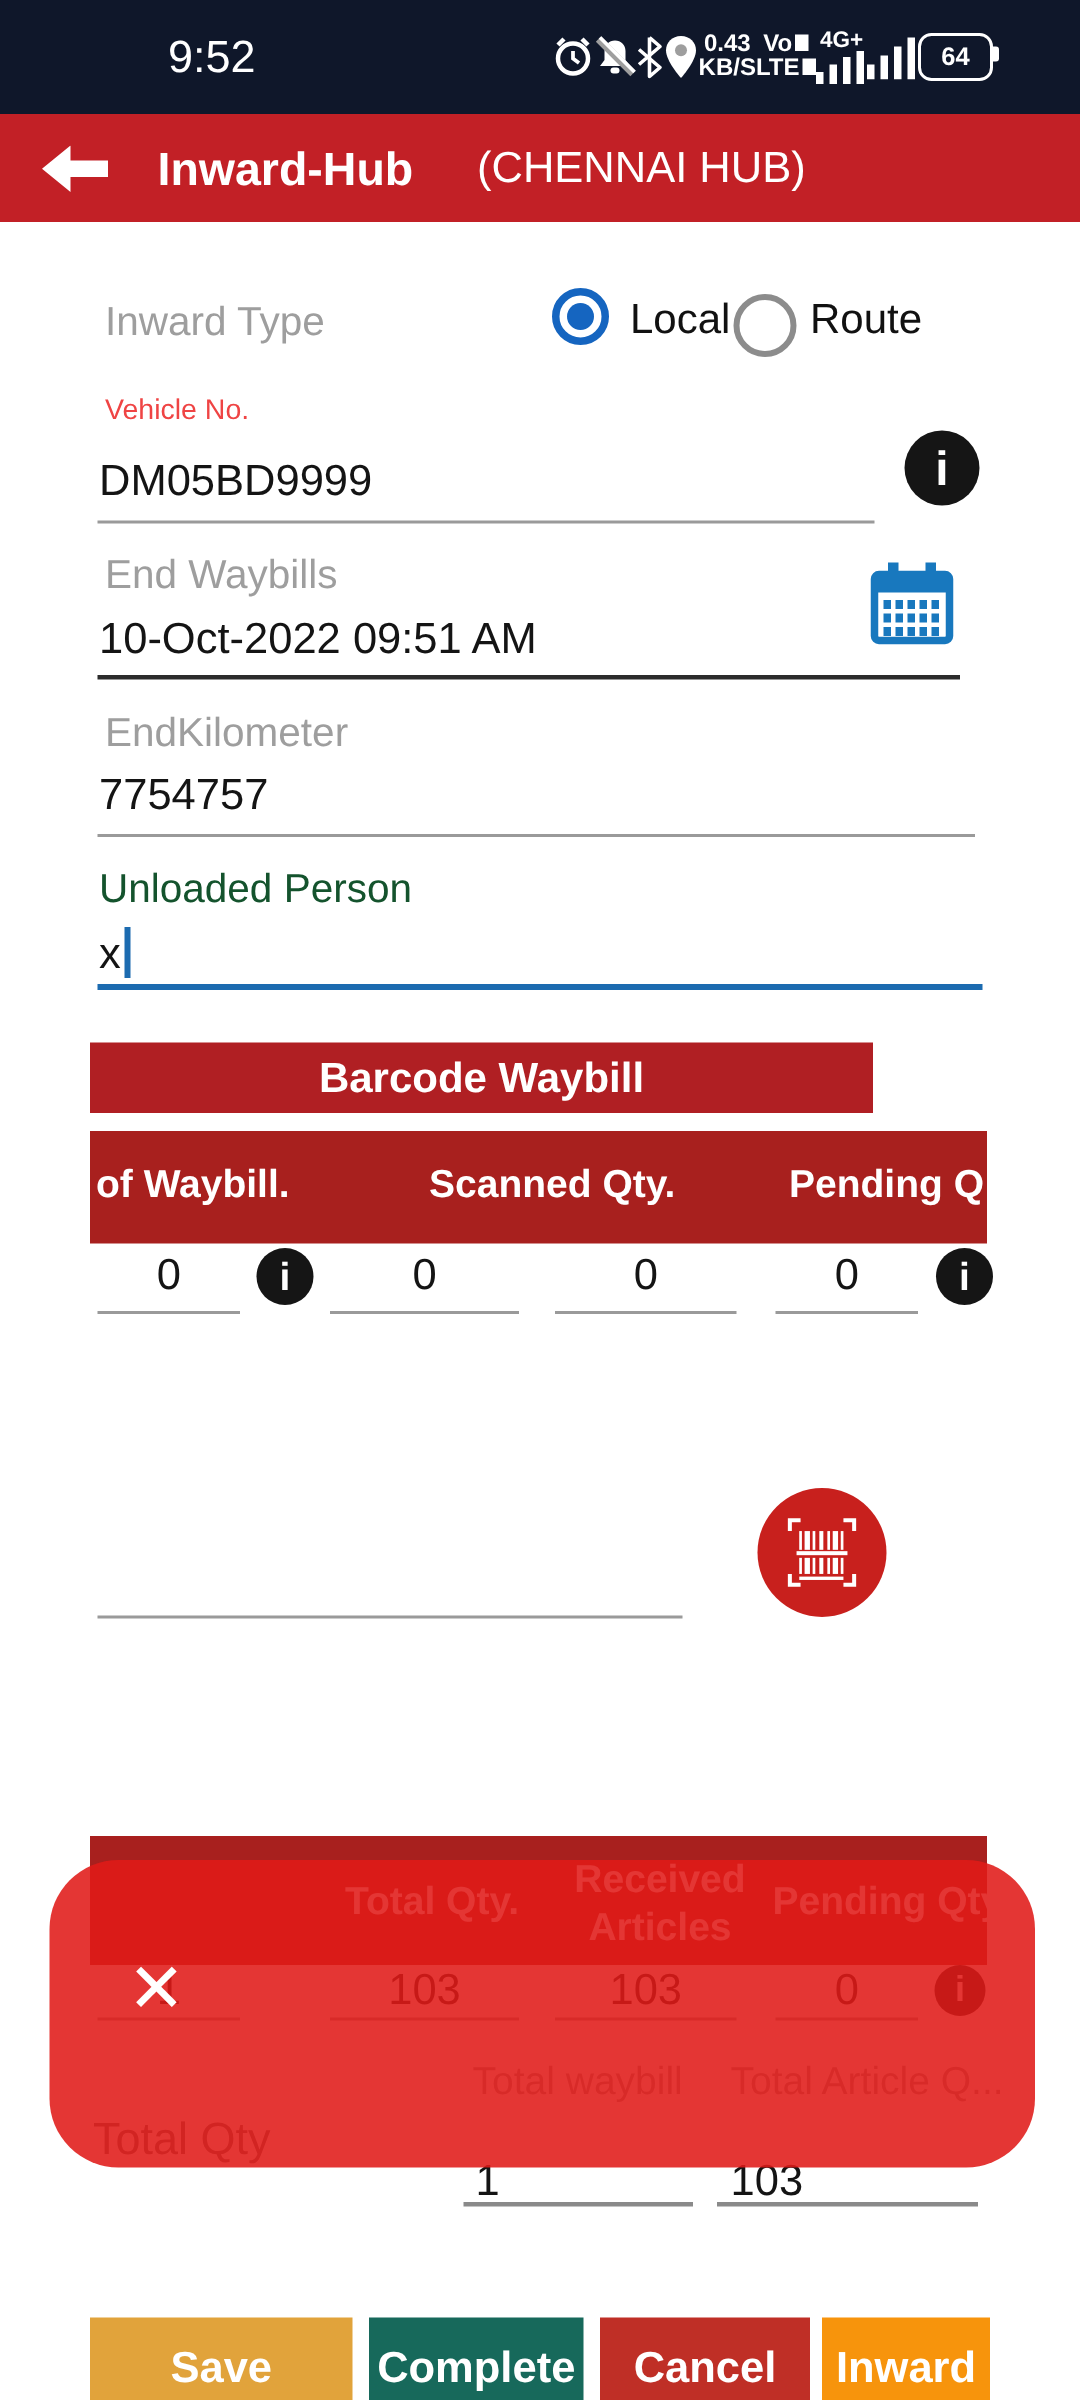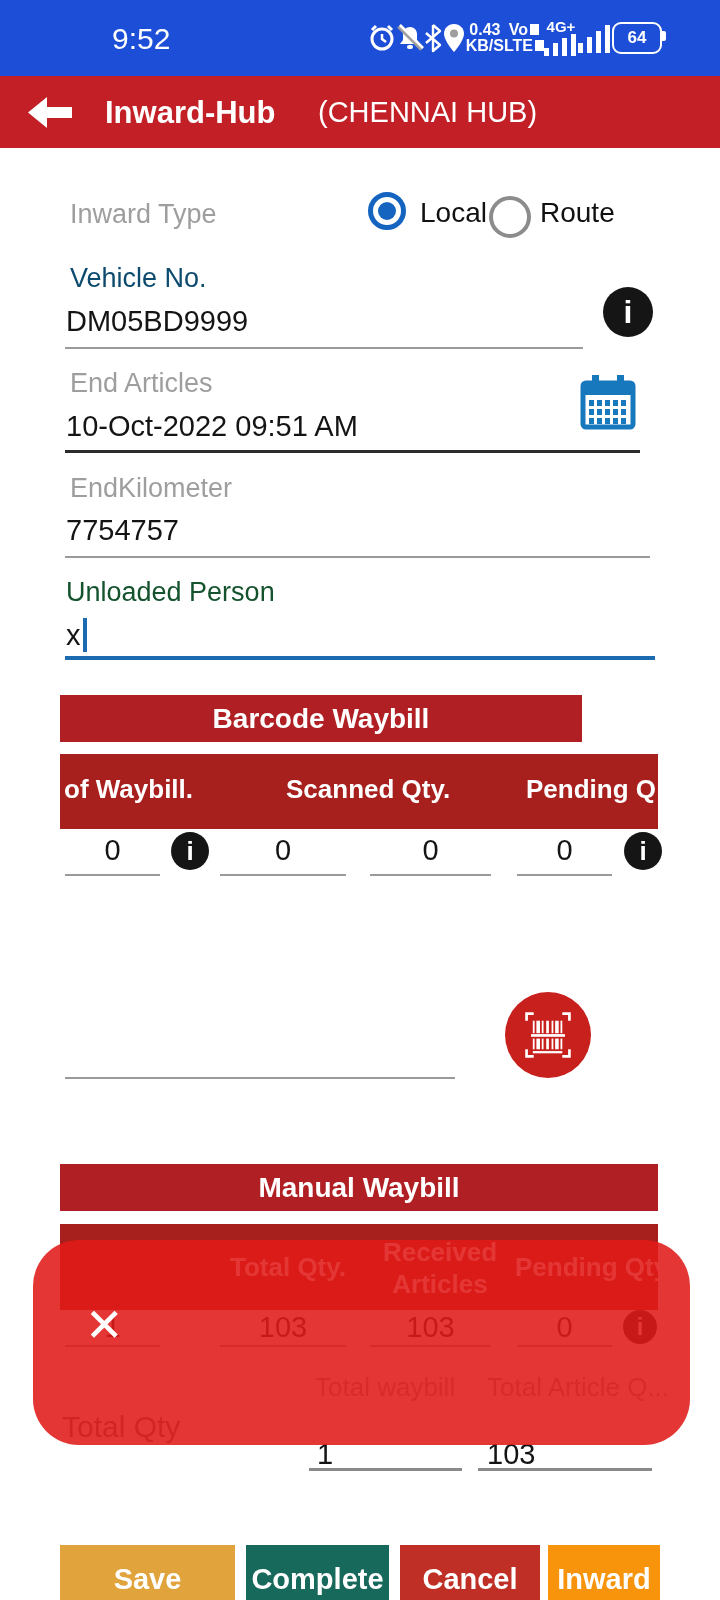--- a/index.html
+++ b/index.html
@@ -1,32 +1,32 @@
 <!DOCTYPE html>
 <html><head>
 <meta charset="utf-8">
 <style>
   html,body{margin:0;padding:0;background:#fff;}
   #screen{position:relative;width:720px;height:1600px;overflow:hidden;background:#ffffff;
           font-family:"Liberation Sans",sans-serif;-webkit-font-smoothing:antialiased;}
   .abs{position:absolute;}
   
-  .statusbar{left:0;top:0;width:720px;height:76px;background:#1d4ed8;color:#fff;}
+  .statusbar{left:0;top:0;width:720px;height:76px;background:#0f172a;color:#fff;}
   .sb-time{left:112px;top:22px;font-size:30px;color:#fff;}
   .sb-icons{right:58px;top:0;height:76px;display:flex;align-items:center;gap:0;}
   .sb-txt{color:#fff;font-weight:bold;font-size:16px;line-height:16px;text-align:center;}
   .battery{width:46px;height:28px;border:2px solid #fff;border-radius:9px;display:flex;align-items:center;justify-content:center;font-size:17px;font-weight:bold;color:#fff;position:relative;}
   .battery:after{content:"";position:absolute;right:-6px;top:7px;width:4px;height:10px;background:#fff;border-radius:0 2px 2px 0;}
   
   .appbar{left:0;top:76px;width:720px;height:72px;background:#c22026;}
   .app-title{left:105px;top:95px;font-size:31px;font-weight:bold;color:#fff;}
   .app-sub{left:318px;top:96px;font-size:29px;color:#fff;}
   
   .lbl{font-size:27px;color:#9e9e9e;}
-  .lbl-dark{font-size:27px;color:#0c4a6e;}
+  .lbl-dark{font-size:19px;color:#ef4444;}
   .lbl-blue{font-size:27px;color:#14532d;}
   .val{font-size:29px;color:#141414;}
   .uline{height:2px;background:#9a9a9a;}
   .cursor{display:inline-block;width:4px;height:34px;background:#1c6bb0;vertical-align:-7px;margin-left:2px;}
   
   .radio-outer{width:38px;height:38px;border-radius:50%;box-sizing:border-box;display:flex;align-items:center;justify-content:center;}
   .radio-sel{border:5px solid #1565c0;}
   .radio-sel .dot{width:18px;height:18px;border-radius:50%;background:#1565c0;}
   .radio-unsel{width:34px;height:34px;border:4px solid #8c8c8c;}
   .radio-label{font-size:28px;color:#111;}
@@ -128,21 +128,21 @@
     </div>
   <div class="abs radio-label" style="left:420px;top:197px;">Local</div>
   <div class="abs radio-unsel" style="left:489px;top:196px;border-radius:50%;"></div>
   <div class="abs radio-label" style="left:540px;top:197px;">Route</div>
 
   <div class="abs lbl-dark" style="left:70px;top:263px;">Vehicle No.</div>
   <div class="abs val" style="left:66px;top:305px;">DM05BD9999</div>
   <div class="abs uline" style="left:65px;top:347px;width:518px;"></div>
   <div class="abs info" style="left:603px;top:287px;width:50px;height:50px;font-size:32px;">i</div>
 
-  <div class="abs lbl" style="left:70px;top:368px;">End Articles</div>
+  <div class="abs lbl" style="left:70px;top:368px;">End Waybills</div>
   <div class="abs val" style="left:66px;top:410px;">10-Oct-2022 09:51 AM</div>
   <div class="abs" style="left:65px;top:450px;width:575px;height:3px;background:#2b2b2b;"></div>
   <span class="abs" style="left:578px;top:372px;">
     <svg width="60" height="60" viewBox="0 0 60 60">
       <rect x="5" y="11" width="50" height="44" rx="3" fill="#fff" stroke="#1878be" stroke-width="5"></rect>
       <rect x="5" y="11" width="50" height="12" fill="#1878be"></rect>
       <rect x="14" y="3" width="7" height="13" fill="#1878be"></rect>
       <rect x="39" y="3" width="7" height="13" fill="#1878be"></rect>
       <g fill="#1878be">
         <rect x="11" y="28" width="5" height="6"></rect>
@@ -209,21 +209,20 @@
           <rect x="21" y="32" width="2" height="12"></rect>
           <rect x="26" y="32" width="3" height="12"></rect>
           <rect x="32" y="32" width="2" height="12"></rect>
           <rect x="36" y="32" width="4" height="12"></rect>
           <rect x="42" y="32" width="2" height="12"></rect>
         <rect x="11" y="46" width="33" height="2.5"></rect>
       </g>
     </svg>
   </div>
 
-  <div class="abs redbar" style="left:60px;top:1164px;width:598px;height:47px;font-size:28px;line-height:47px;">Manual Waybill</div>
   <div class="abs" style="left:455px;top:1234px;width:26px;height:5px;background:#333;border-radius:2px;"></div>
   <div class="abs colhdr" style="left:60px;top:1224px;width:598px;height:86px;">
     <span style="left:170px;top:28px;">Total Qty.</span>
     <span style="left:320px;top:12px;width:120px;white-space:normal;text-align:center;line-height:32px;">Received Articles</span>
     <span style="left:455px;top:28px;">Pending Qty.</span>
   </div>
   <div class="abs cellval" style="left:65px;top:1311px;width:95px;">1</div>
   <div class="abs uline" style="left:65px;top:1345px;width:95px;"></div>
   <div class="abs cellval" style="left:220px;top:1311px;width:126px;">103</div>
   <div class="abs uline" style="left:220px;top:1345px;width:126px;"></div>

